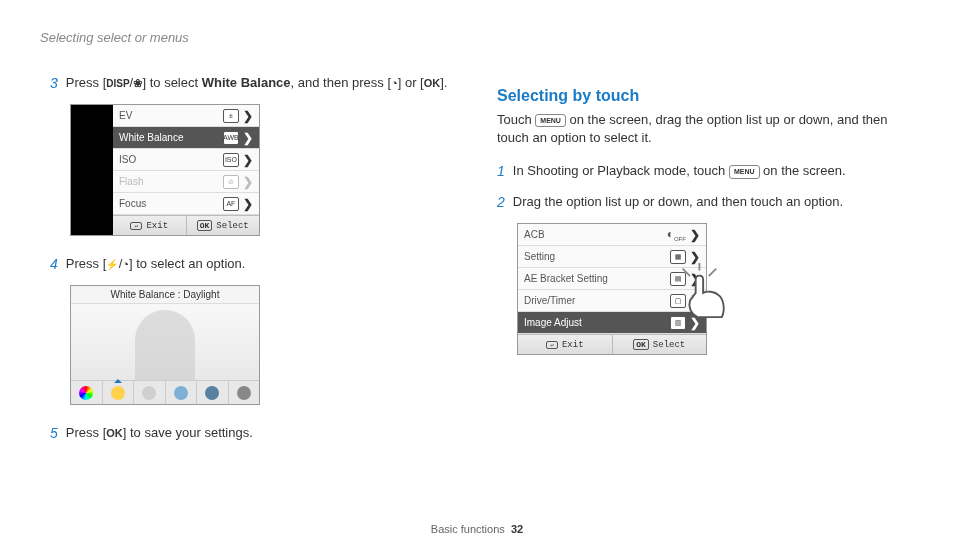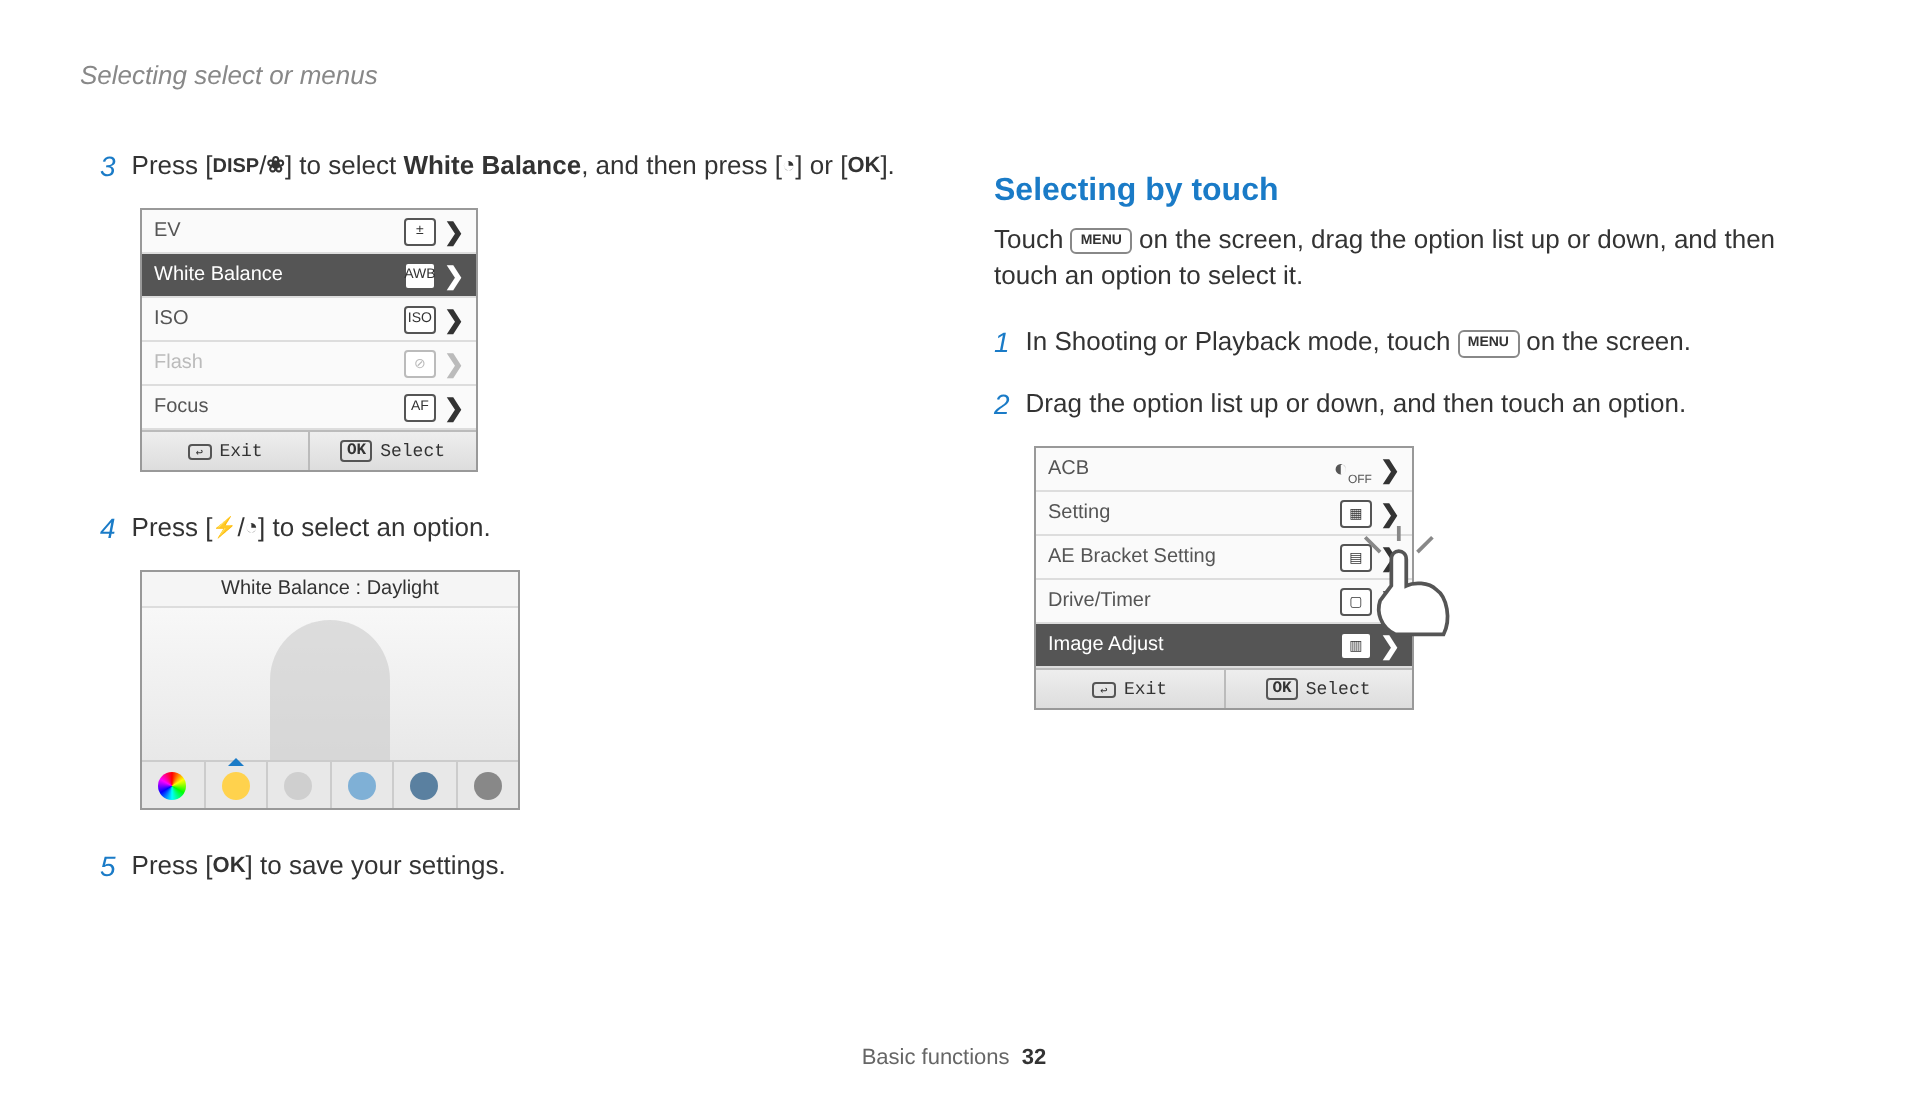--- a/index.html
+++ b/index.html
@@ -47,25 +47,26 @@
     margin-bottom: 6px;
     margin-top: 14px;
   }
   .desc {
     font-size: 13px;
     color: #333;
     margin-bottom: 14px;
     line-height: 1.4;
   }
   .screen {
-    width: 169px;
+    width: 190px;
     border: 1px solid #999;
     background: #000000;
     margin: 8px 0 18px 20px;
     font-size: 11px;
+    padding-left: 42px;
   }
   .menu-row {
     display: flex;
     align-items: center;
     justify-content: space-between;
     padding: 3px 6px;
     border-bottom: 1px solid #ddd;
     height: 22px;
     background: #fafafa;
     color: #555;

